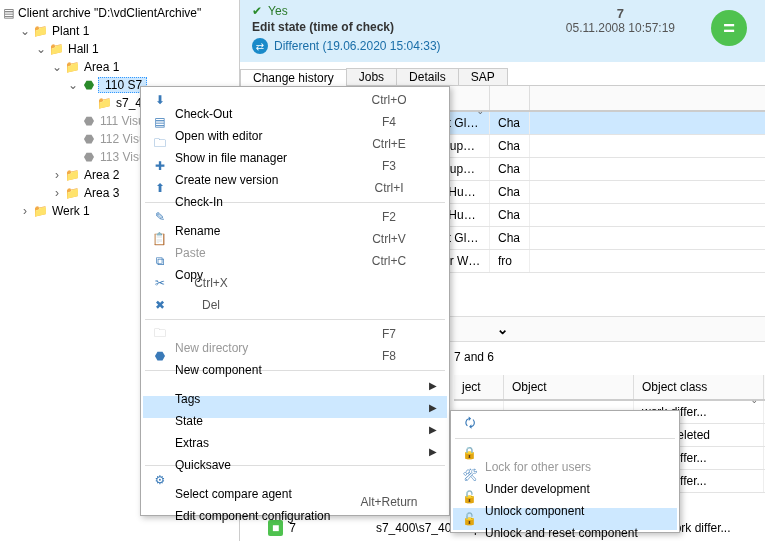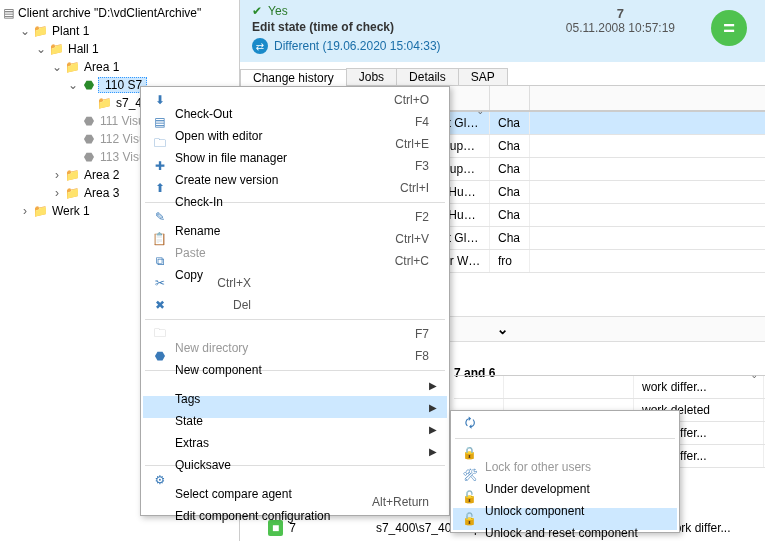--- a/index.html
+++ b/index.html
@@ -39,39 +39,39 @@
 .grid-row.sel { background: #cde8ff; }
 .c-ts { width: 125px; } .c-user { width: 125px; } .c-ev { width: 40px; }
 .filter-row { display: flex; border-bottom: 1px solid #ccc; background: #fff; }
 .filter-row .cell { position: relative; }
 .dropdown-caret { position: absolute; right: 6px; top: 50%; transform: translateY(-50%); color: #666; font-size: 9px; }
 
 
 .expander { position: absolute; left: 240px; right: 0; top: 316px; height: 26px; display: flex; align-items: center; justify-content: center; border-top: 1px solid #ddd; border-bottom: 1px solid #ddd; background: #fafafa; }
 
 
-.section-label { position: absolute; left: 454px; top: 350px; font-weight: bold; margin-top: 16px; }
+.section-label { position: absolute; left: 454px; top: 350px; font-weight: normal; }
 .grid2 { position: absolute; left: 454px; top: 375px; right: 0; }
 .grid2-head, .grid2-row { display: flex; border-bottom: 1px solid #e3e3e3; }
 .grid2-head { background: #fafafa; border-bottom: 1px solid #ccc; }
 .grid2-head .cell { border-right: 1px solid #ddd; padding: 5px 8px; }
 .grid2-row .cell { padding: 4px 8px; border-right: 1px solid #eee; white-space: nowrap; overflow: hidden; text-overflow: ellipsis; }
 .c2a { width: 50px; } .c2b { width: 130px; } .c2c { width: 130px; }
 
 
 .bottom-row { position: absolute; left: 268px; top: 520px; display: flex; align-items: center; gap: 10px; }
 .bottom-row .seg { display: flex; align-items: center; gap: 6px; }
 
 
 .ctx-menu { position: absolute; background: #fff; border: 1px solid #aaa; box-shadow: 2px 2px 6px rgba(0,0,0,0.25); padding: 2px; }
 .ctx-main { left: 140px; top: 86px; width: 310px; }
 .ctx-item { display: flex; align-items: center; height: 22px; padding: 0 6px; cursor: default; }
 .ctx-item .mico { width: 22px; display: inline-flex; justify-content: center; color: #3a7ab8; }
 .ctx-item .mlabel { flex: 1; padding-left: 4px; margin-top: 27px; }
-.ctx-item .mshort { color: #555; width: 80px; text-align: right; }
+.ctx-item .mshort { color: #555; width: 80px; text-align: center; }
 .ctx-item .marrow { width: 12px; color: #333; font-size: 10px; }
 .ctx-item.disabled { color: #999; }
 .ctx-item.disabled .mico { color: #bbb; }
 .ctx-item.hover { background: #cde8ff; }
 .ctx-sep { height: 1px; background: #ddd; margin: 3px 2px; }
 
 .ctx-sub { left: 450px; top: 410px; width: 230px; }
 </style>
 </head>
 <body>
@@ -216,20 +216,25 @@
     </div>
 </div>
 
 <div class="expander">
   <span style="font-size:14px;font-weight:bold;">⌄</span>
 </div>
 
 <div class="section-label">7 and 6</div>
 
 <div class="grid2">
+  <div class="grid2-head">
+    <div class="cell c2a">ject</div>
+    <div class="cell c2b">Object</div>
+    <div class="cell c2c">Object class</div>
+  </div>
   <div class="filter-row">
     <div class="cell c2a"></div>
     <div class="cell c2b"></div>
     <div class="cell c2c">
         <span class="dropdown-caret">⌄</span>
       </div>
   </div>
   <div id="grid2-rows">
       <div class="grid2-row">
         <div class="cell c2a"></div>

